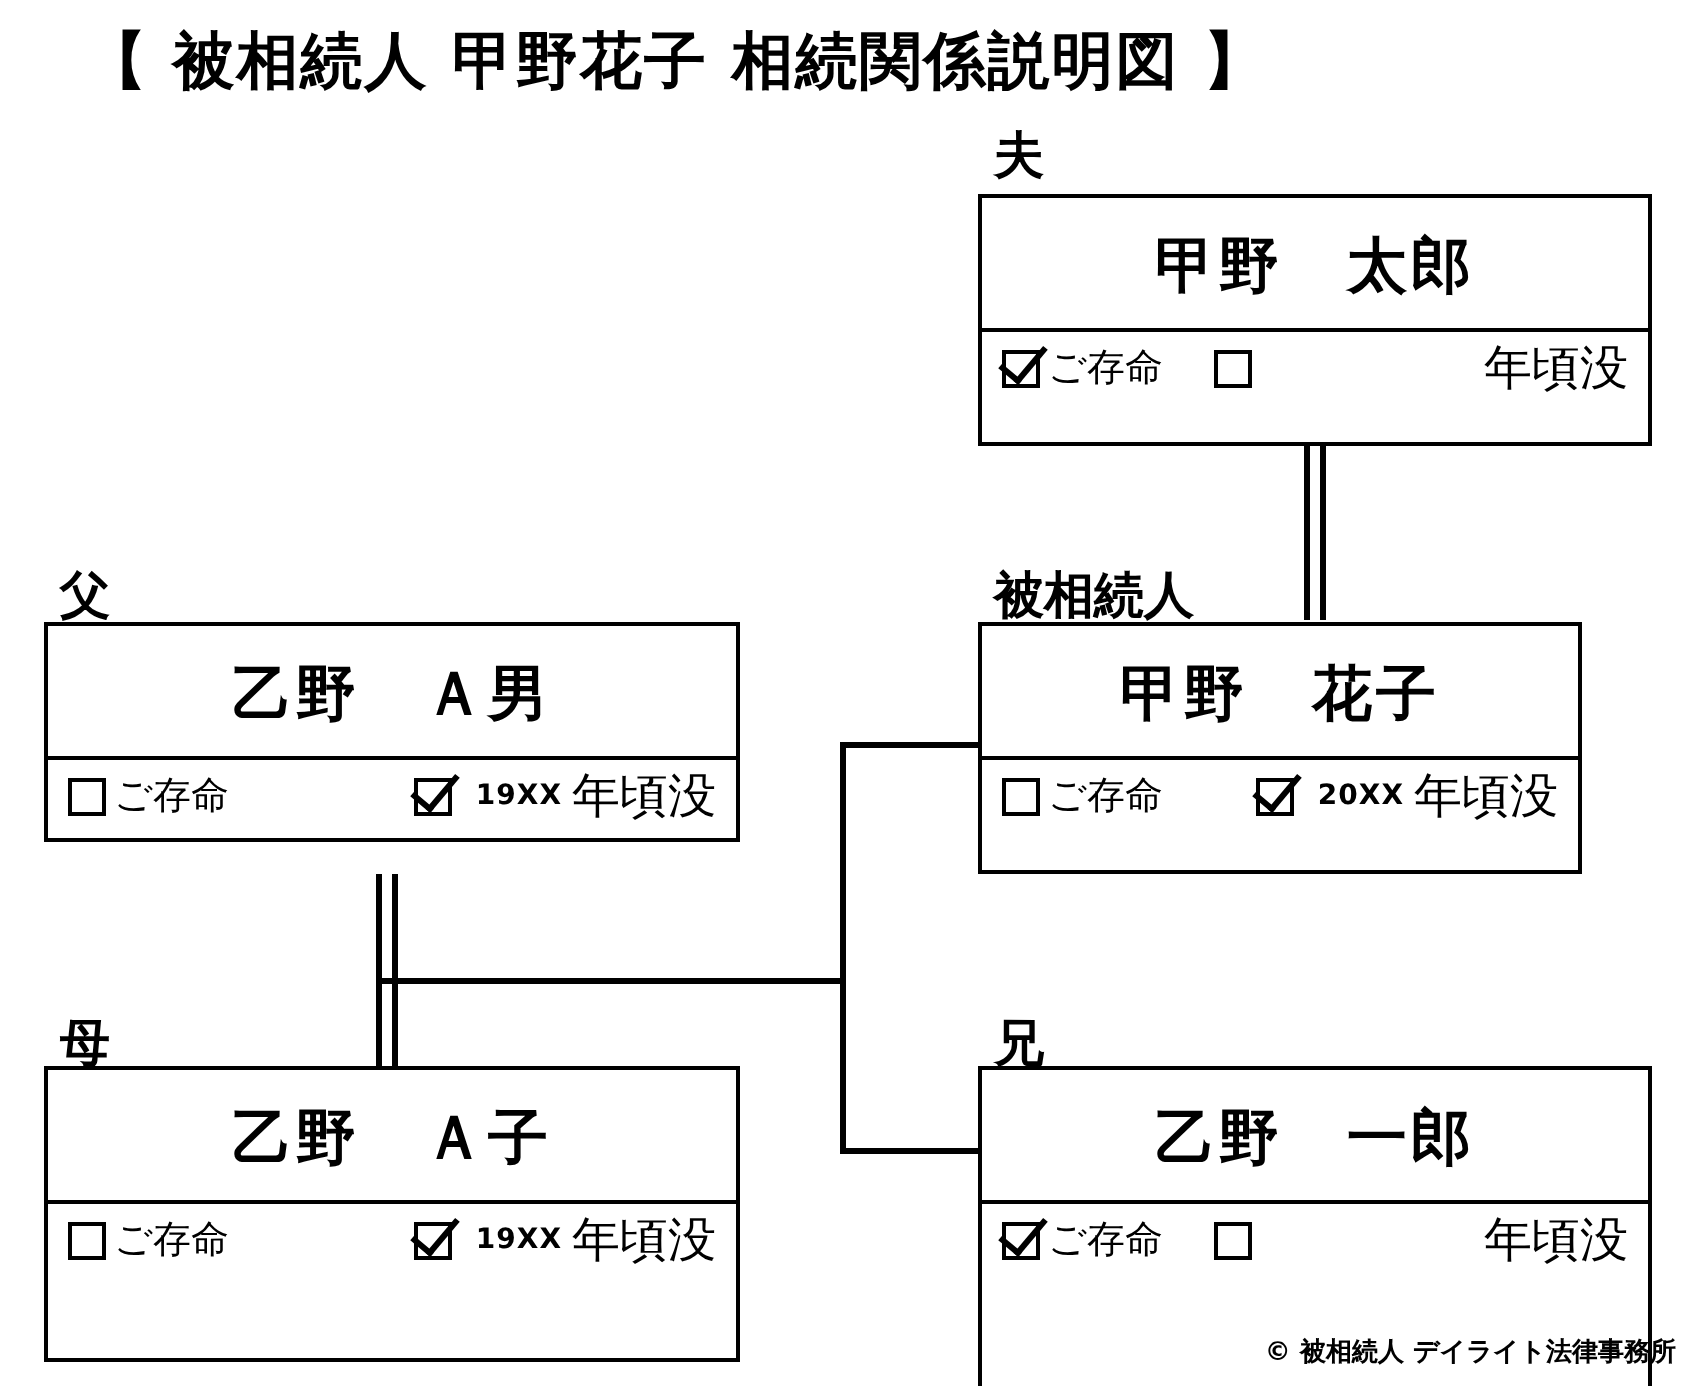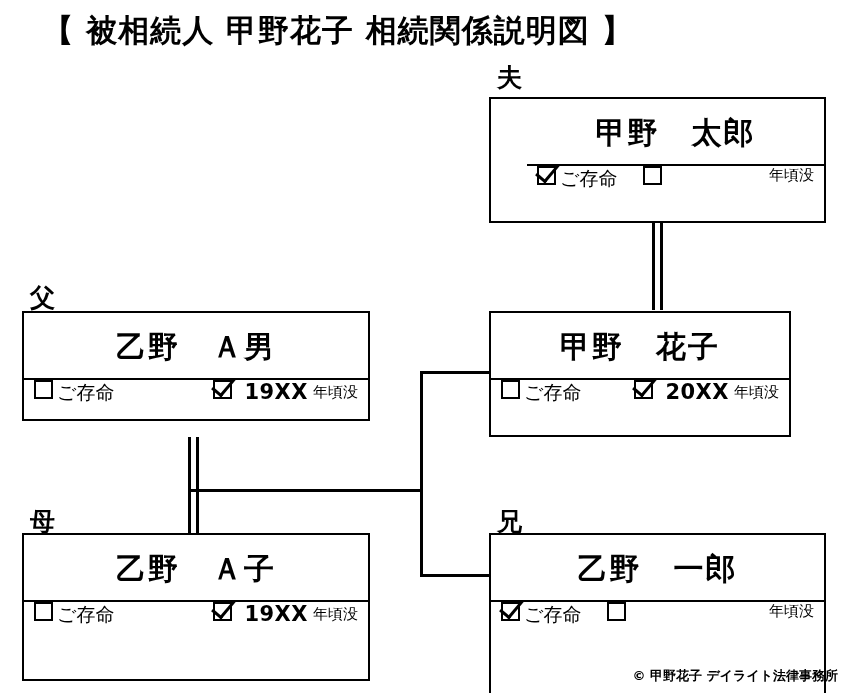--- a/index.html
+++ b/index.html
@@ -55,21 +55,21 @@
     font-size: 30px;
     font-weight: bold;
     letter-spacing: 2px;
     padding-top: 14px;
     padding-bottom: 10px;
     white-space: nowrap;
   }
   .status {
     border-top: 2px solid #000000;
     display: flex;
-    align-items: flex-start;
+    align-items: center;
     height: 38px;
     padding: 0 10px;
     box-sizing: border-box;
     font-size: 19px;
     white-space: nowrap;
   }
   .cbwrap {
     display: inline-flex;
     align-items: center;
     position: relative;
@@ -95,27 +95,27 @@
     transform: rotate(40deg);
   }
   .lbl-alive {
     margin-left: 4px;
     font-size: 19px;
   }
   .spacer {
     flex: 1 1 auto;
   }
   .year {
-    font-size: 21px;
+    font-size: 14px;
     font-weight: bold;
     margin-left: 12px;
     letter-spacing: 0.5px;
   }
   .died-lbl {
-    font-size: 15px;
+    font-size: 24px;
     margin-left: 5px;
   }
   .right-group {
     display: flex;
     align-items: center;
   }
   .credit {
     position: absolute;
     right: 12px;
     bottom: 8px;
@@ -139,39 +139,40 @@
 
   <div class="line" style="left:190px; top:489px; width:233px; height:3px;"></div>
 
   <div class="line" style="left:420px; top:371px; width:3px; height:206px;"></div>
 
   <div class="line" style="left:420px; top:371px; width:70px; height:3px;"></div>
 
   <div class="line" style="left:420px; top:574px; width:70px; height:3px;"></div>
 
   <div class="caption" style="left:497px; top:61px;">夫</div>
-  <div class="person" style="left:489px; top:97px; width:337px; height:126px;padding-left:36px;">
+  <div class="person" style="left:489px; top:97px; width:337px; height:126px;">
     <div class="name">甲野　太郎</div>
     <div class="status">
       <span class="cbwrap">
         <span class="box checked"></span>
       </span>
       <span class="lbl-alive">ご存命</span>
       <span style="width:26px;"></span>
       <span class="cbwrap">
         <span class="box"></span>
       </span>
       <span class="spacer"></span>
       <span class="right-group">
         <span class="year"></span>
         <span class="died-lbl">年頃没</span>
       </span>
     </div>
   </div>
 
+  <div class="caption" style="left:497px; top:281px;">被相続人</div>
   <div class="person" style="left:489px; top:311px; width:302px; height:126px;">
     <div class="name">甲野　花子</div>
     <div class="status">
       <span class="cbwrap">
         <span class="box"></span>
       </span>
       <span class="lbl-alive">ご存命</span>
       <span class="spacer"></span>
       <span class="cbwrap">
         <span class="box checked"></span>
@@ -234,15 +235,15 @@
         <span class="box"></span>
       </span>
       <span class="spacer"></span>
       <span class="right-group">
         <span class="year"></span>
         <span class="died-lbl">年頃没</span>
       </span>
     </div>
   </div>
 
-  <div class="credit">© 甲野花子 デイライト法律事務所</div>
+  <div class="credit">© 被相続人 デイライト法律事務所</div>
 
 </div>
 
 </body></html>

